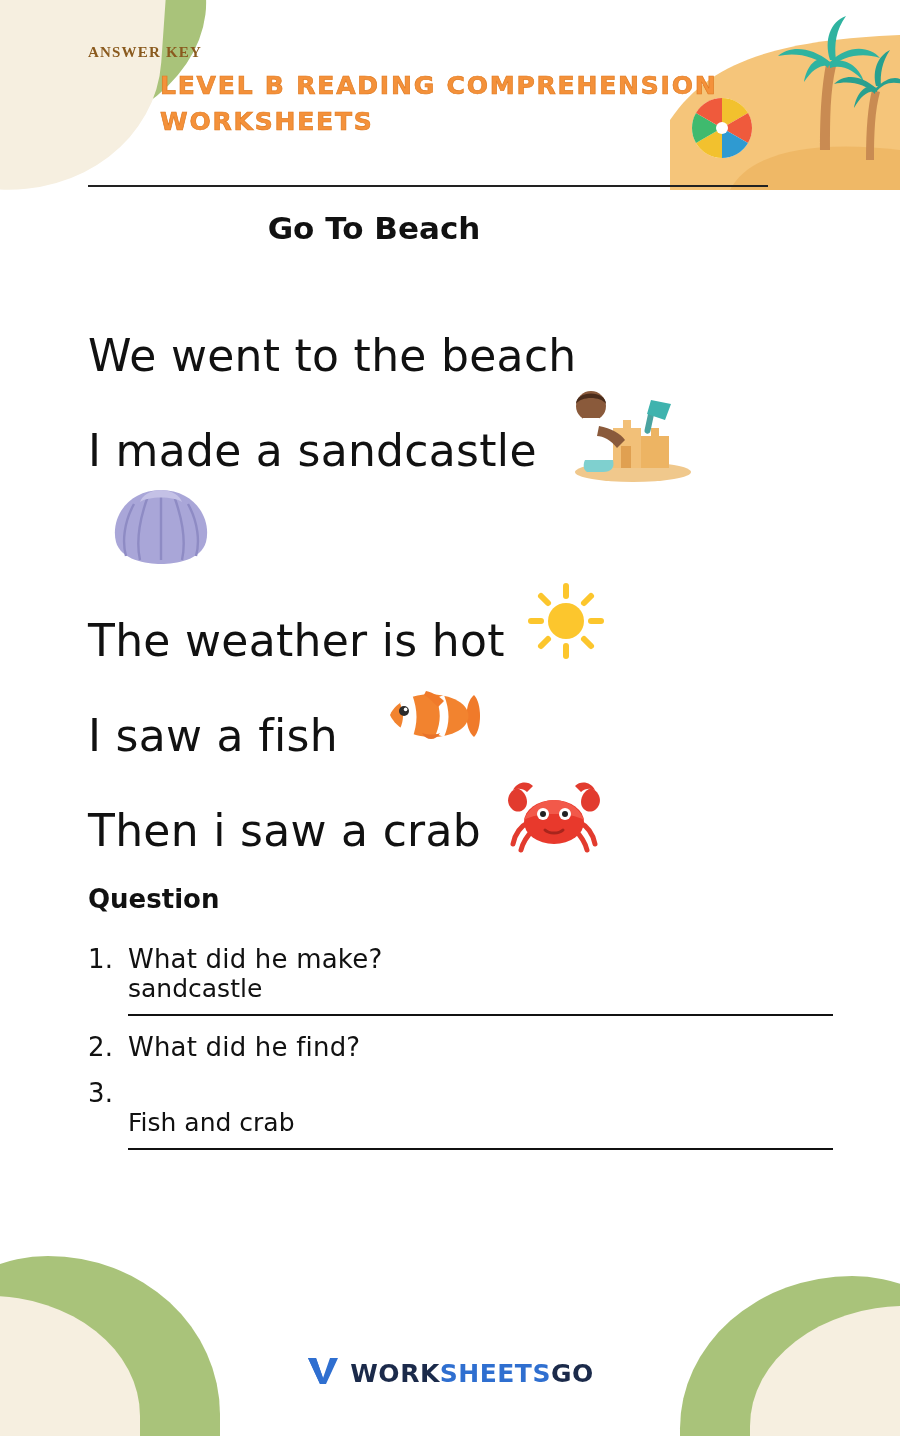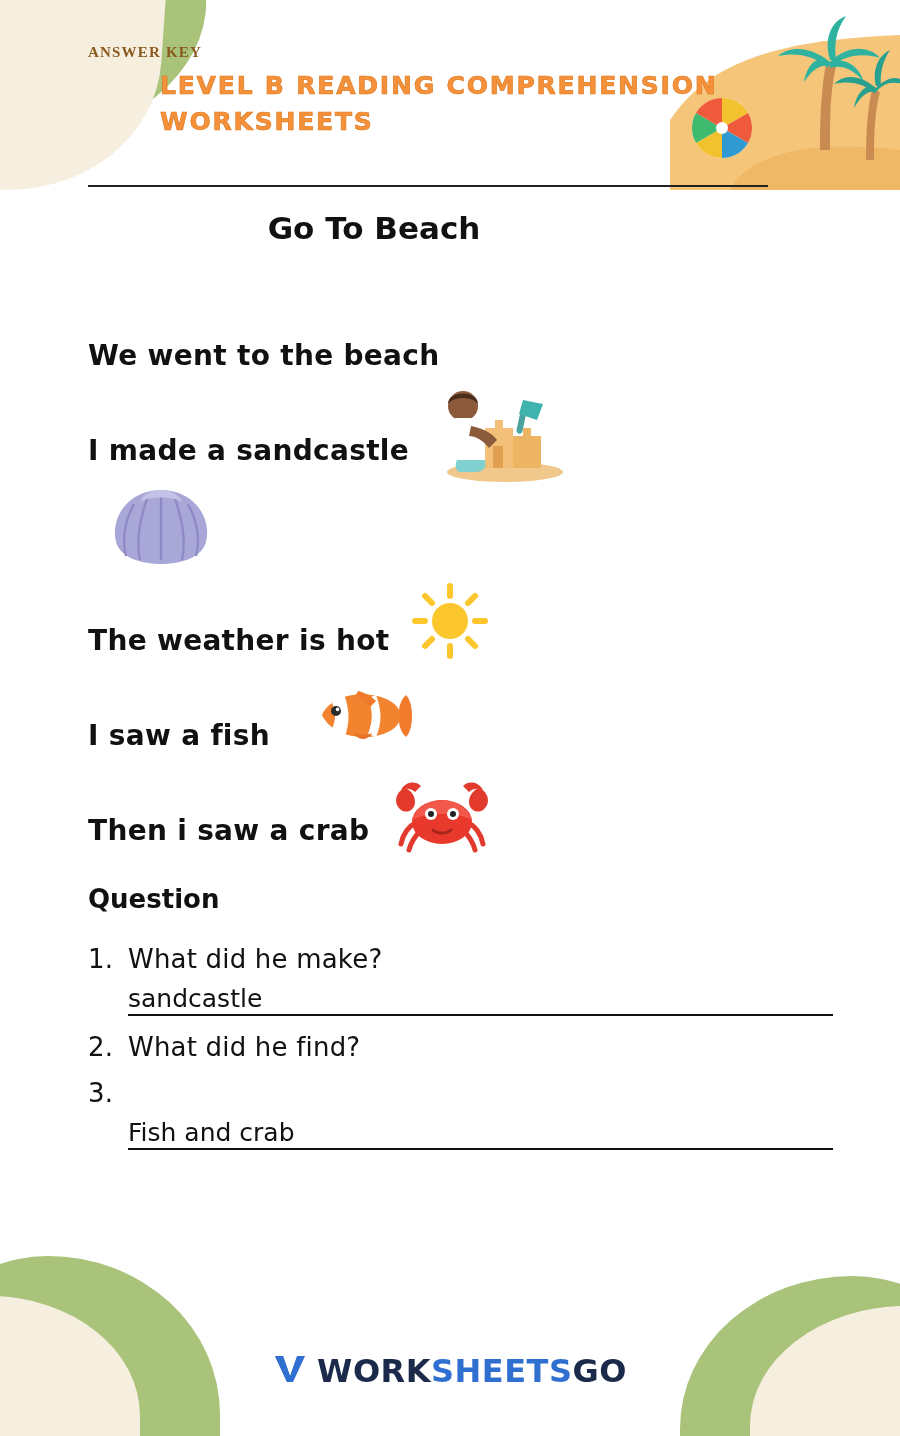--- a/index.html
+++ b/index.html
@@ -104,22 +104,22 @@
     position: absolute;
     top: 288px; left: 88px;
     width: 720px;
   }
   .sentence-row {
     display: flex;
     align-items: center;
     height: 95px;
   }
   .sentence-text {
-    font-size: 28px;
-    font-weight: bold;
+    font-size: 44px;
+    font-weight: normal;
     color: #111;
     letter-spacing: 0.3px;
     white-space: nowrap;
     margin-top: 40px;
   }
   .sentence-art { margin-left: 18px; display: flex; align-items: center; }
 
   
   .question-heading {
     position: absolute;
@@ -140,38 +140,38 @@
     color: #111;
     letter-spacing: 0.2px;
   }
   .qa-num { width: 40px; flex: none; }
   .qa-answer-line {
     margin-left: 40px;
     border-bottom: 2px solid #111;
     height: 42px;
     display: flex;
     align-items: flex-end;
-    padding-bottom: 1px;
+    padding-bottom: 11px;
   }
   .qa-answer {
     font-size: 25px;
     color: #111;
   }
 
   
   .footer {
     position: absolute;
     bottom: 46px; left: 0; width: 900px;
     display: flex;
     align-items: center;
     justify-content: center;
     gap: 10px;
   }
   .footer-logo-text {
-    font-size: 32px;
+    font-size: 25px;
     font-weight: bold;
     letter-spacing: 0.5px;
   }
   .fl-dark { color: #1b2a4a; }
   .fl-blue { color: #2f6fd0; }
 </style>
 </head>
 <body>
 
 <div class="blob blob-bottom-left-green"></div>

